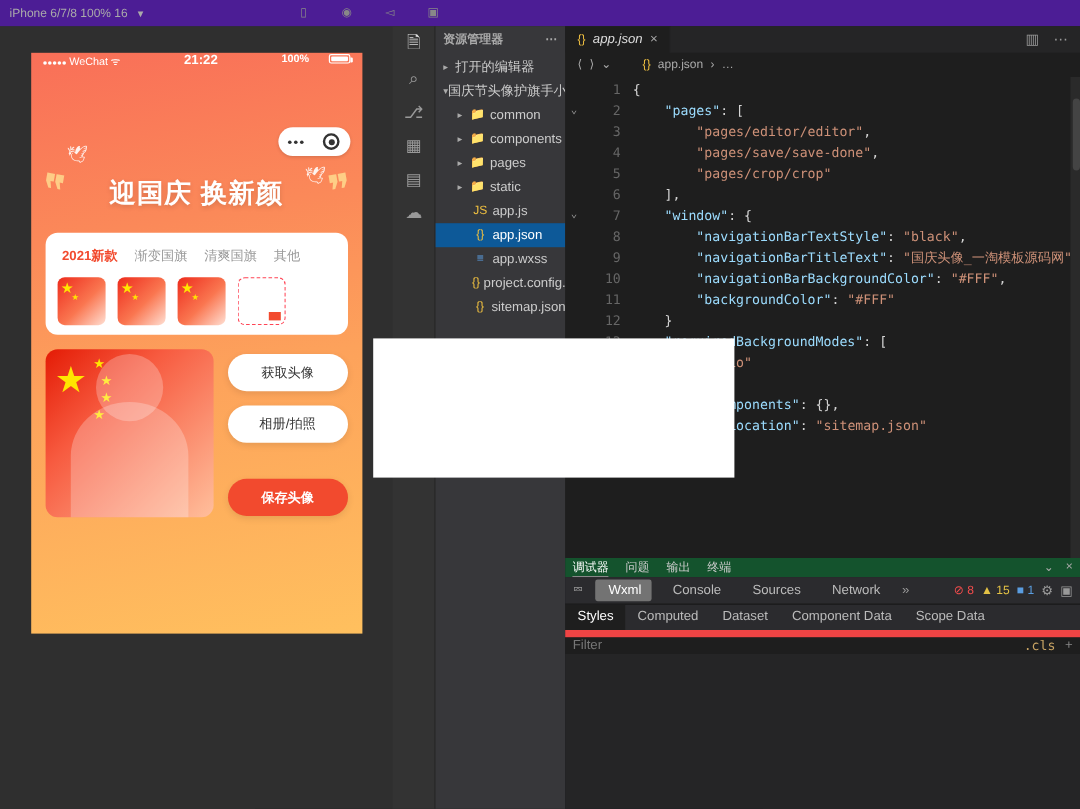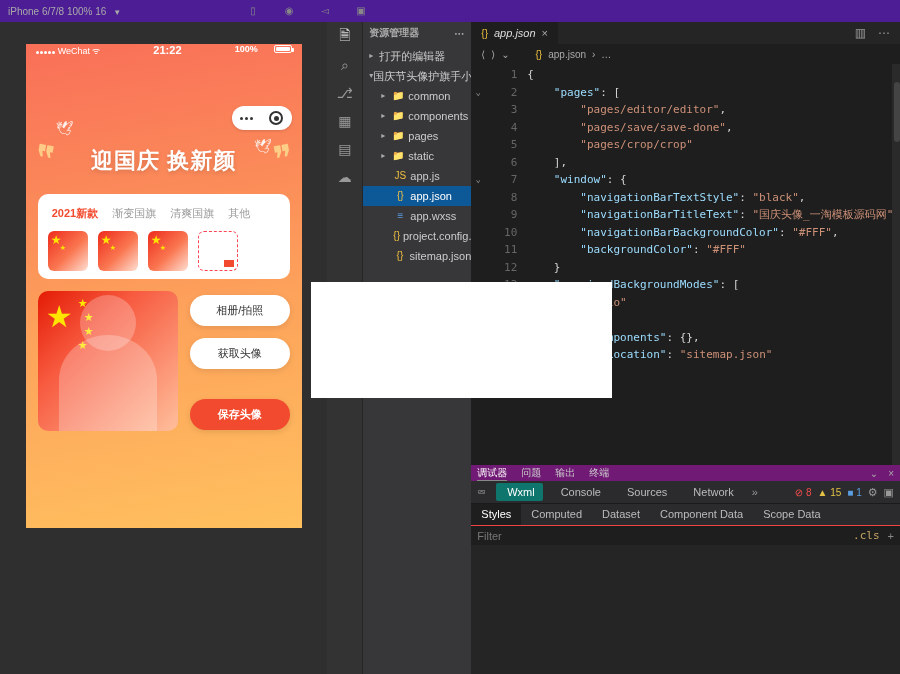--- a/index.html
+++ b/index.html
@@ -328,21 +328,21 @@
     
     .devtools {
       height: 209px;
       background: #252526;
       display: flex;
       flex-direction: column;
       font-size: 11px;
     }
     .dt-topbar {
       height: 16px;
-      background: #701a75;
+      background: #14532d;
       display: flex;
       align-items: center;
       padding: 0 6px;
       gap: 14px;
       color: #ccc;
       font-size: 10px;
     }
     .dt-topbar .active { color: #fff; border-bottom:1px solid #888; }
     .dt-close { margin-left: auto; display: flex; gap: 10px; color: #aaa; cursor: pointer; }
     .dt-panels {
@@ -351,21 +351,21 @@
       display: flex;
       align-items: center;
       padding: 0 6px;
       gap: 10px;
       color: #bbb;
     }
     .dt-ptab {
       padding: 3px 8px;
       cursor: pointer;
     }
-    .dt-ptab.sel { background: #0f766e; color: #fff; border-radius: 2px; padding-left: 11px; }
+    .dt-ptab.sel { background: #737373; color: #fff; border-radius: 2px; padding-left: 11px; }
     .dt-badges { margin-left: auto; display: flex; gap: 6px; align-items: center; }
     .badge { font-size: 10px; }
     .badge.err { color: #f14c4c; }
     .badge.ewrn { color: #e2c145; }
     .badge.einf { color: #5a9de0; }
     .dt-icn { color: #999; cursor: pointer; }
     .dt-subtabs {
       height: 22px;
       background: #2b2b2e;
       display: flex;
@@ -374,21 +374,21 @@
     }
     .dt-stab { padding: 4px 10px; color: #bbb; cursor: pointer; }
     .dt-stab.sel { background: #1e1e1e; color: #fff; }
     .dt-filter {
       height: 20px;
       background: #1e1e1e;
       display: flex;
       align-items: center;
       padding: 0 6px;
       color: #777;
-      border-top: 1px solid #ef4444;
+      border-top: 6px solid #ef4444;
     }
     .dt-filter-inp { flex: 1; }
     .dt-filter .cls { color: #c8a464; font-family: monospace; }
     .dt-filter .plus { color: #888; margin-left: 8px; cursor: pointer; }
     .dt-body {
       flex: 1;
       background: #252526;
     }
     
     .overlay-white {
@@ -469,22 +469,22 @@
       <div class="bottom-row">
         <div class="avatar-preview">
           <span class="bigstar">★</span>
           <span class="smstar s1">★</span>
           <span class="smstar s2">★</span>
           <span class="smstar s3">★</span>
           <span class="smstar s4">★</span>
           <div class="silhouette"></div>
         </div>
         <div class="btns">
+          <div class="pill-btn">获取头像</div>
           <div class="pill-btn">相册/拍照</div>
-          <div class="pill-btn">获取头像</div>
           <div class="pill-btn primary">保存头像</div>
         </div>
       </div>
     </div>
   </div>
 
   <div class="editor-side">
     <div class="activity-bar">
       <span class="ab-icon active">🗎</span>
       <span class="ab-icon">⌕</span>

